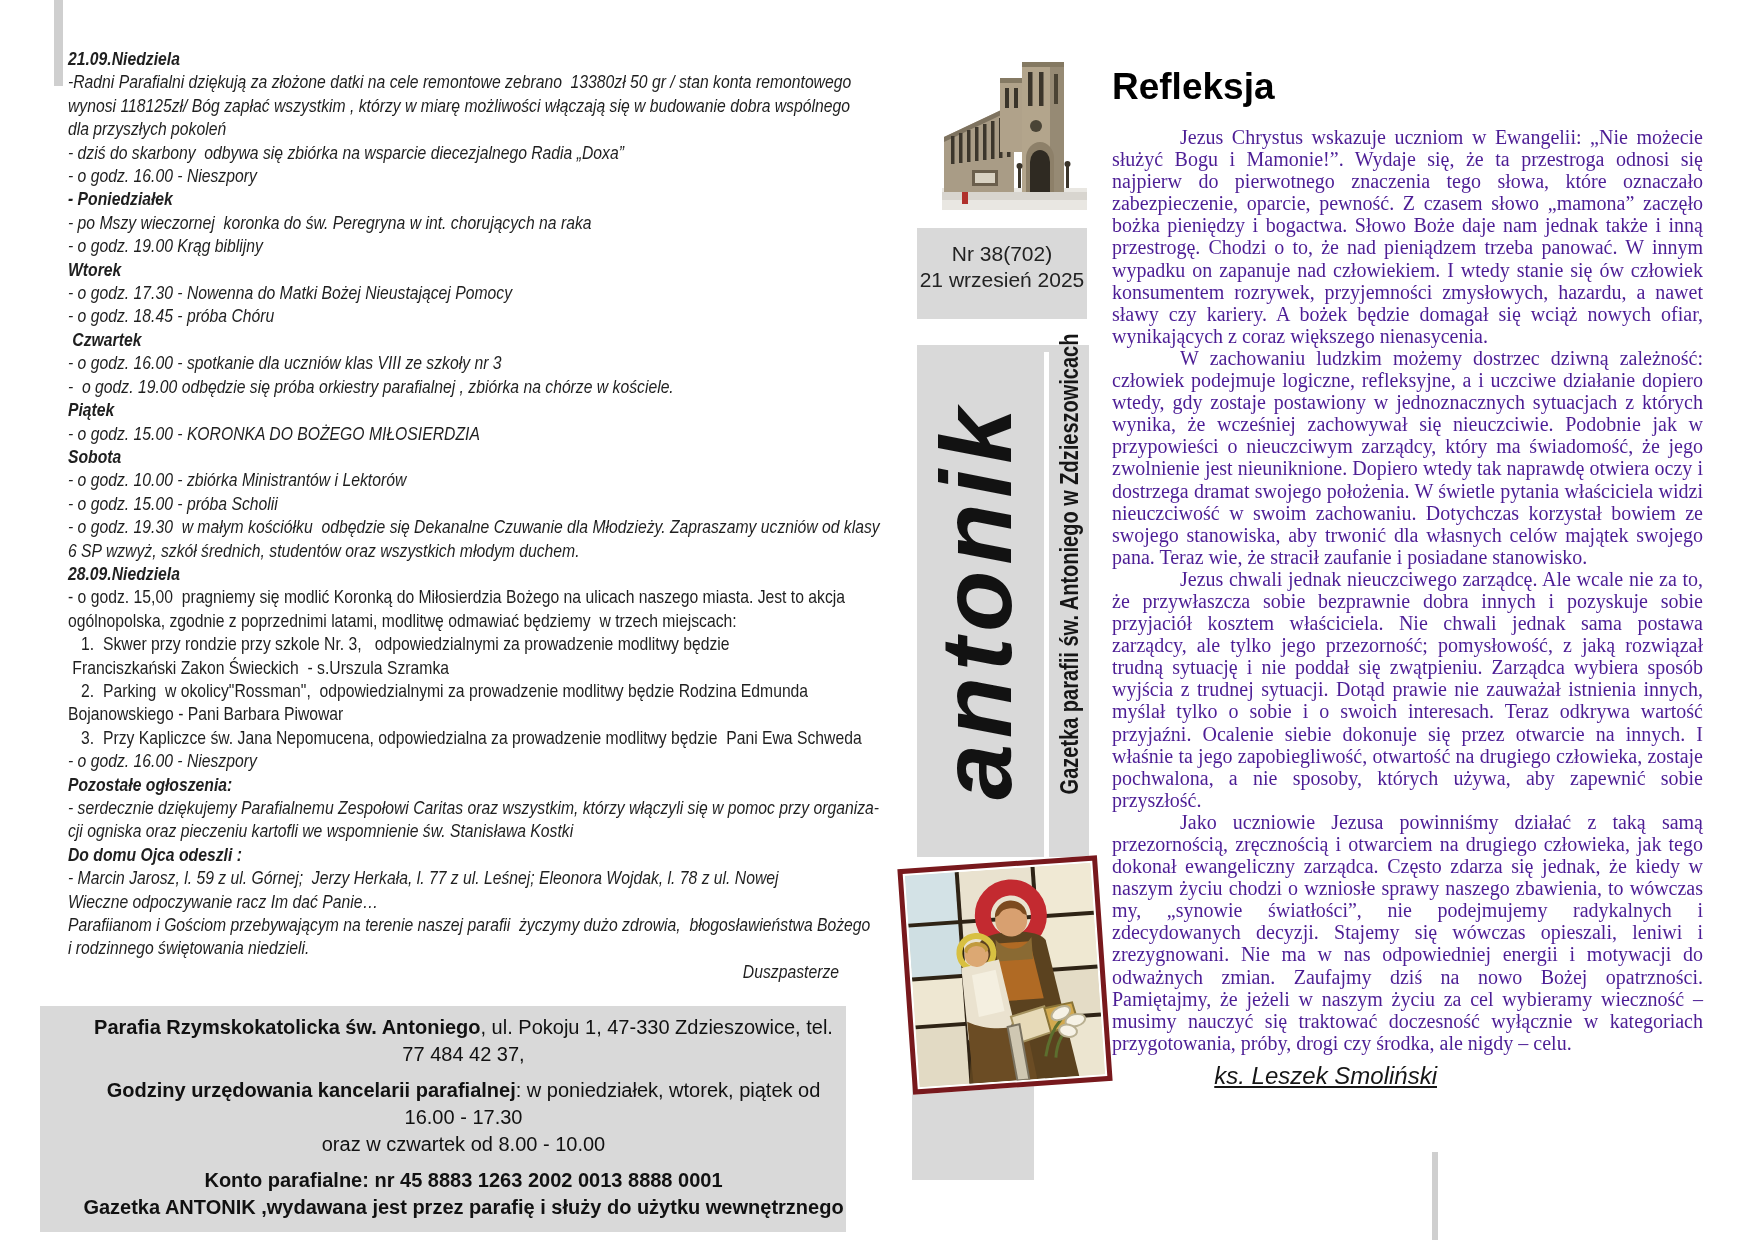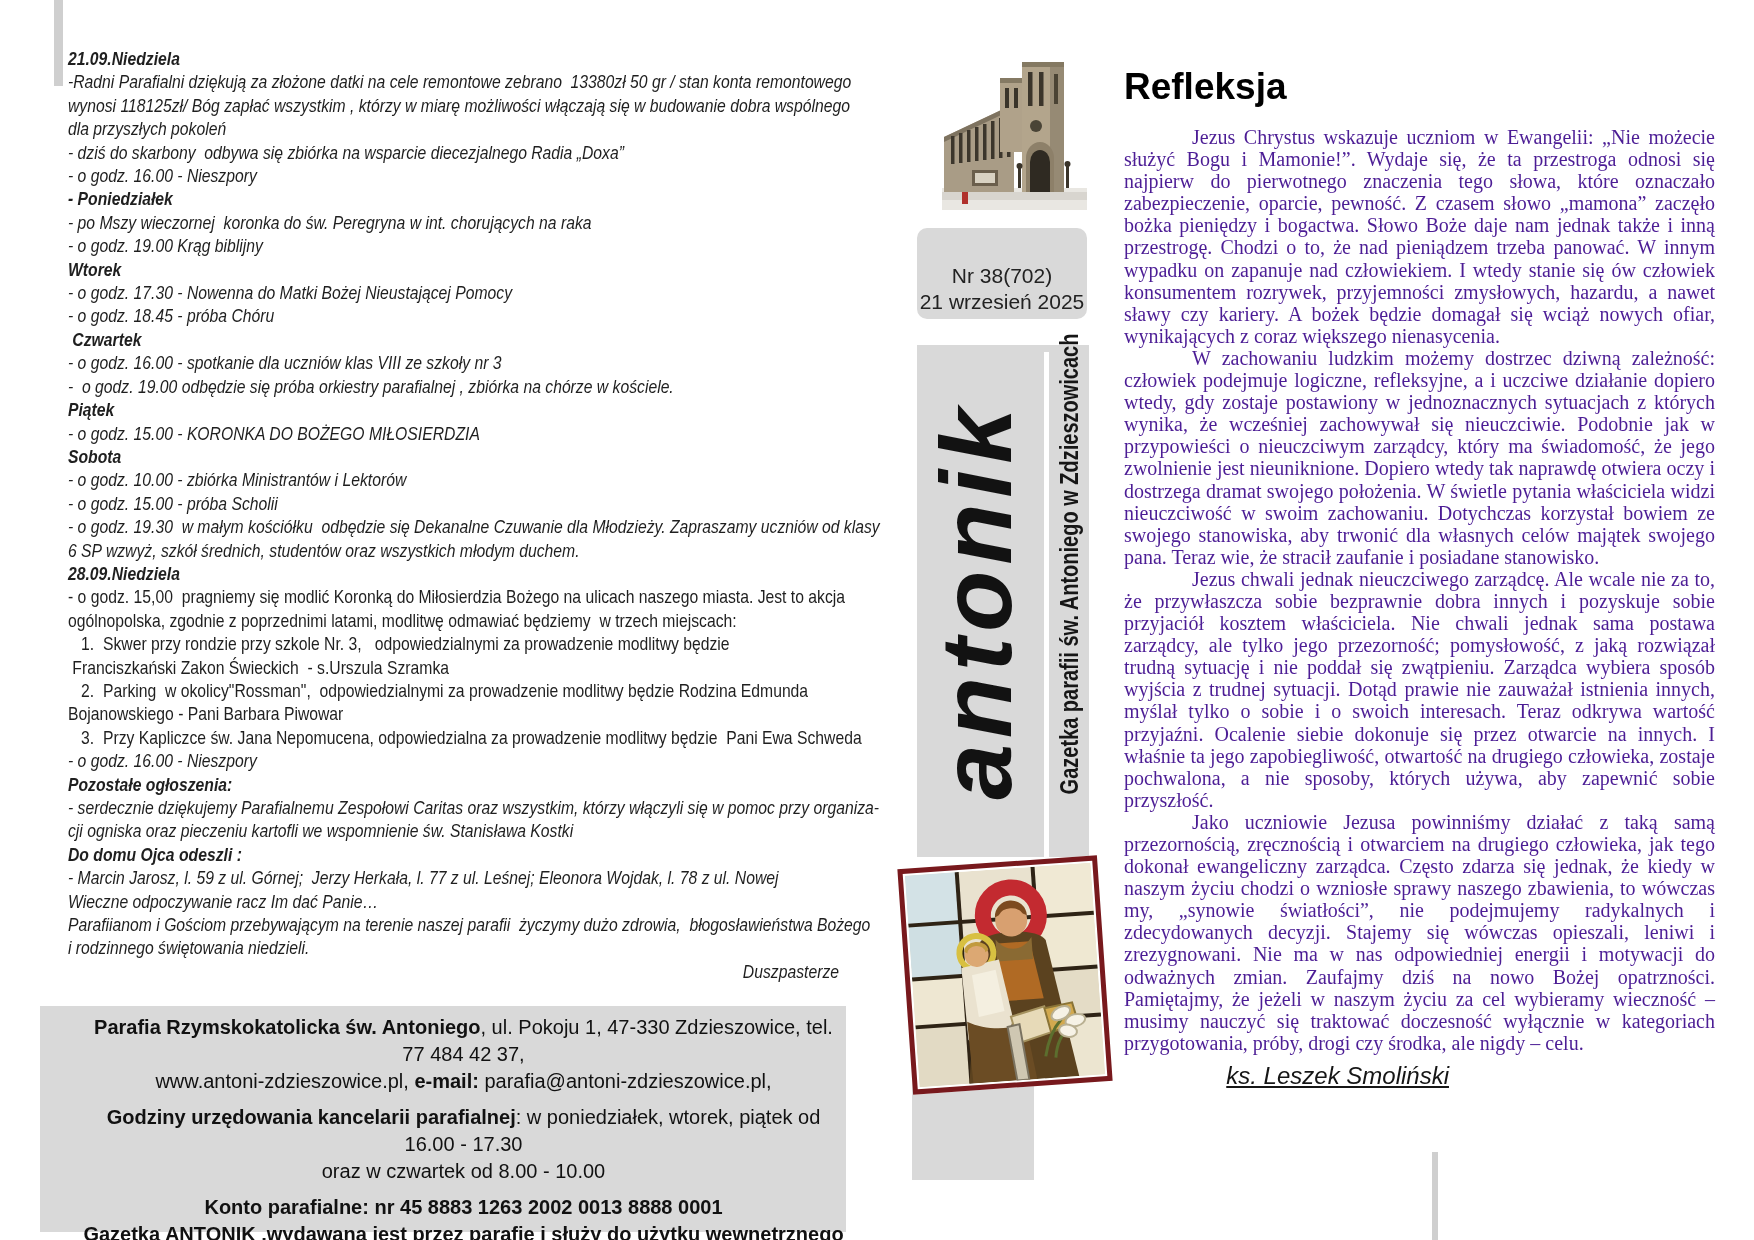--- a/index.html
+++ b/index.html
@@ -21,40 +21,40 @@
   
   #footer-box{left:40px;top:1006px;width:806px;height:226px;background:#d9d9d9;
       text-align:center;padding-top:8px;box-sizing:border-box;}
   .fline{font:20px/27px "Liberation Sans",sans-serif;color:#111;padding-left:41px;}
   .fline .b{font-weight:700;}
   .fline.gap{margin-top:9px;}
 
   
   #issue-box{left:917px;top:228px;width:170px;height:91px;background:#d9d9d9;
       display:flex;flex-direction:column;justify-content:flex-end;align-items:center;
-      padding-bottom:4px;box-sizing:border-box;border-radius:10px;}
+      padding-bottom:26px;box-sizing:border-box;}
   #issue-box div{font:21px/26px "Liberation Sans",sans-serif;color:#222;}
   #masthead-box{left:917px;top:345px;width:172px;height:512px;background:#d9d9d9;}
   #antonik-wrap{left:917px;top:857px;width:512px;height:123px;
       transform:rotate(-90deg);transform-origin:0 0;text-align:center;}
   #antonik-wrap span{font:italic 700 100px/118px "Liberation Sans",sans-serif;
       letter-spacing:6px;color:#121212;}
   #masthead-divider{left:1044px;top:352px;width:5px;height:505px;background:#ffffff;}
   #gazetka-wrap{left:1051px;top:852px;width:507px;height:36px;
       transform:rotate(-90deg);transform-origin:0 0;text-align:center;}
   #gazetka-wrap span{display:inline-block;font:700 25px/36px "Liberation Sans",sans-serif;
       transform:scaleX(.8);transform-origin:center;white-space:nowrap;color:#161616;}
   #gray-under-glass{left:912px;top:1080px;width:122px;height:100px;background:#d9d9d9;z-index:0;}
 
   
   #stained-glass{left:905px;top:862px;width:200px;height:226px;transform:rotate(-4deg);
       border:5px solid #78191d;background:#fff;padding:2px;box-sizing:border-box;z-index:1;}
 
   
-  #refl-column{left:1112px;top:66px;width:591px;margin-left:12px;}
+  #refl-column{left:1112px;top:66px;width:591px;}
   #refl-title{font:700 37px/42px "Liberation Sans",sans-serif;color:#000;margin:0 0 18px 0;}
   #refl-paras p{font:20px/22.1px "Liberation Serif",serif;text-align:justify;
       text-indent:68px;margin:0;color:#4c1d95;}
   #refl-signature{font:italic 24px/28px "Liberation Sans",sans-serif;text-align:right;
       margin-top:8px;margin-right:266px;color:#161616;text-decoration:underline;}
 </style>
 </head>
 <body>
 
 <div class="abs gbar" style="left:54px;top:0;width:9px;height:86px;"></div>
@@ -98,21 +98,20 @@
     <div class="ln h">Do domu Ojca odeszli :</div>
     <div class="ln">- Marcin Jarosz, l. 59 z ul. Górnej;  Jerzy Herkała, l. 77 z ul. Leśnej; Eleonora Wojdak, l. 78 z ul. Nowej</div>
     <div class="ln">Wieczne odpoczywanie racz Im dać Panie…</div>
     <div class="ln">Parafiianom i Gościom przebywającym na terenie naszej parafii  życzymy dużo zdrowia,  błogosławieństwa Bożego</div>
     <div class="ln">i rodzinnego świętowania niedzieli.</div>
     <div class="ln ir">Duszpasterze</div>
   </div>
 
 <div class="abs" id="footer-box">
     <div class="fline"><span class="b">Parafia Rzymskokatolicka św. Antoniego</span><span>, ul. Pokoju 1, 47-330 Zdzieszowice, tel. 77 484 42 37,</span></div>
-    <div class="fline"><span>www.antoni-zdzieszowice.pl, </span><span class="b">e-mail:</span><span> parafia@antoni-zdzieszowice.pl,</span></div>
     <div class="fline gap"><span class="b">Godziny urzędowania kancelarii parafialnej</span><span>: w poniedziałek, wtorek, piątek od 16.00 - 17.30</span></div>
     <div class="fline"><span>oraz w czwartek od 8.00 - 10.00</span></div>
     <div class="fline gap"><span class="b">Konto parafialne: nr 45 8883 1263 2002 0013 8888 0001</span></div>
     <div class="fline"><span class="b">Gazetka ANTONIK ,wydawana jest przez parafię  i  służy do użytku wewnętrznego</span></div>
   </div>
 
 <div class="abs" style="left:942px;top:52px;width:145px;height:158px;">
   <svg width="145" height="158" viewBox="0 0 145 158">
     <rect x="0" y="136" width="145" height="22" fill="#e9e7e2"></rect>
     <path d="M0,140 h145 v8 h-145 z" fill="#d8d5cf"></path>

